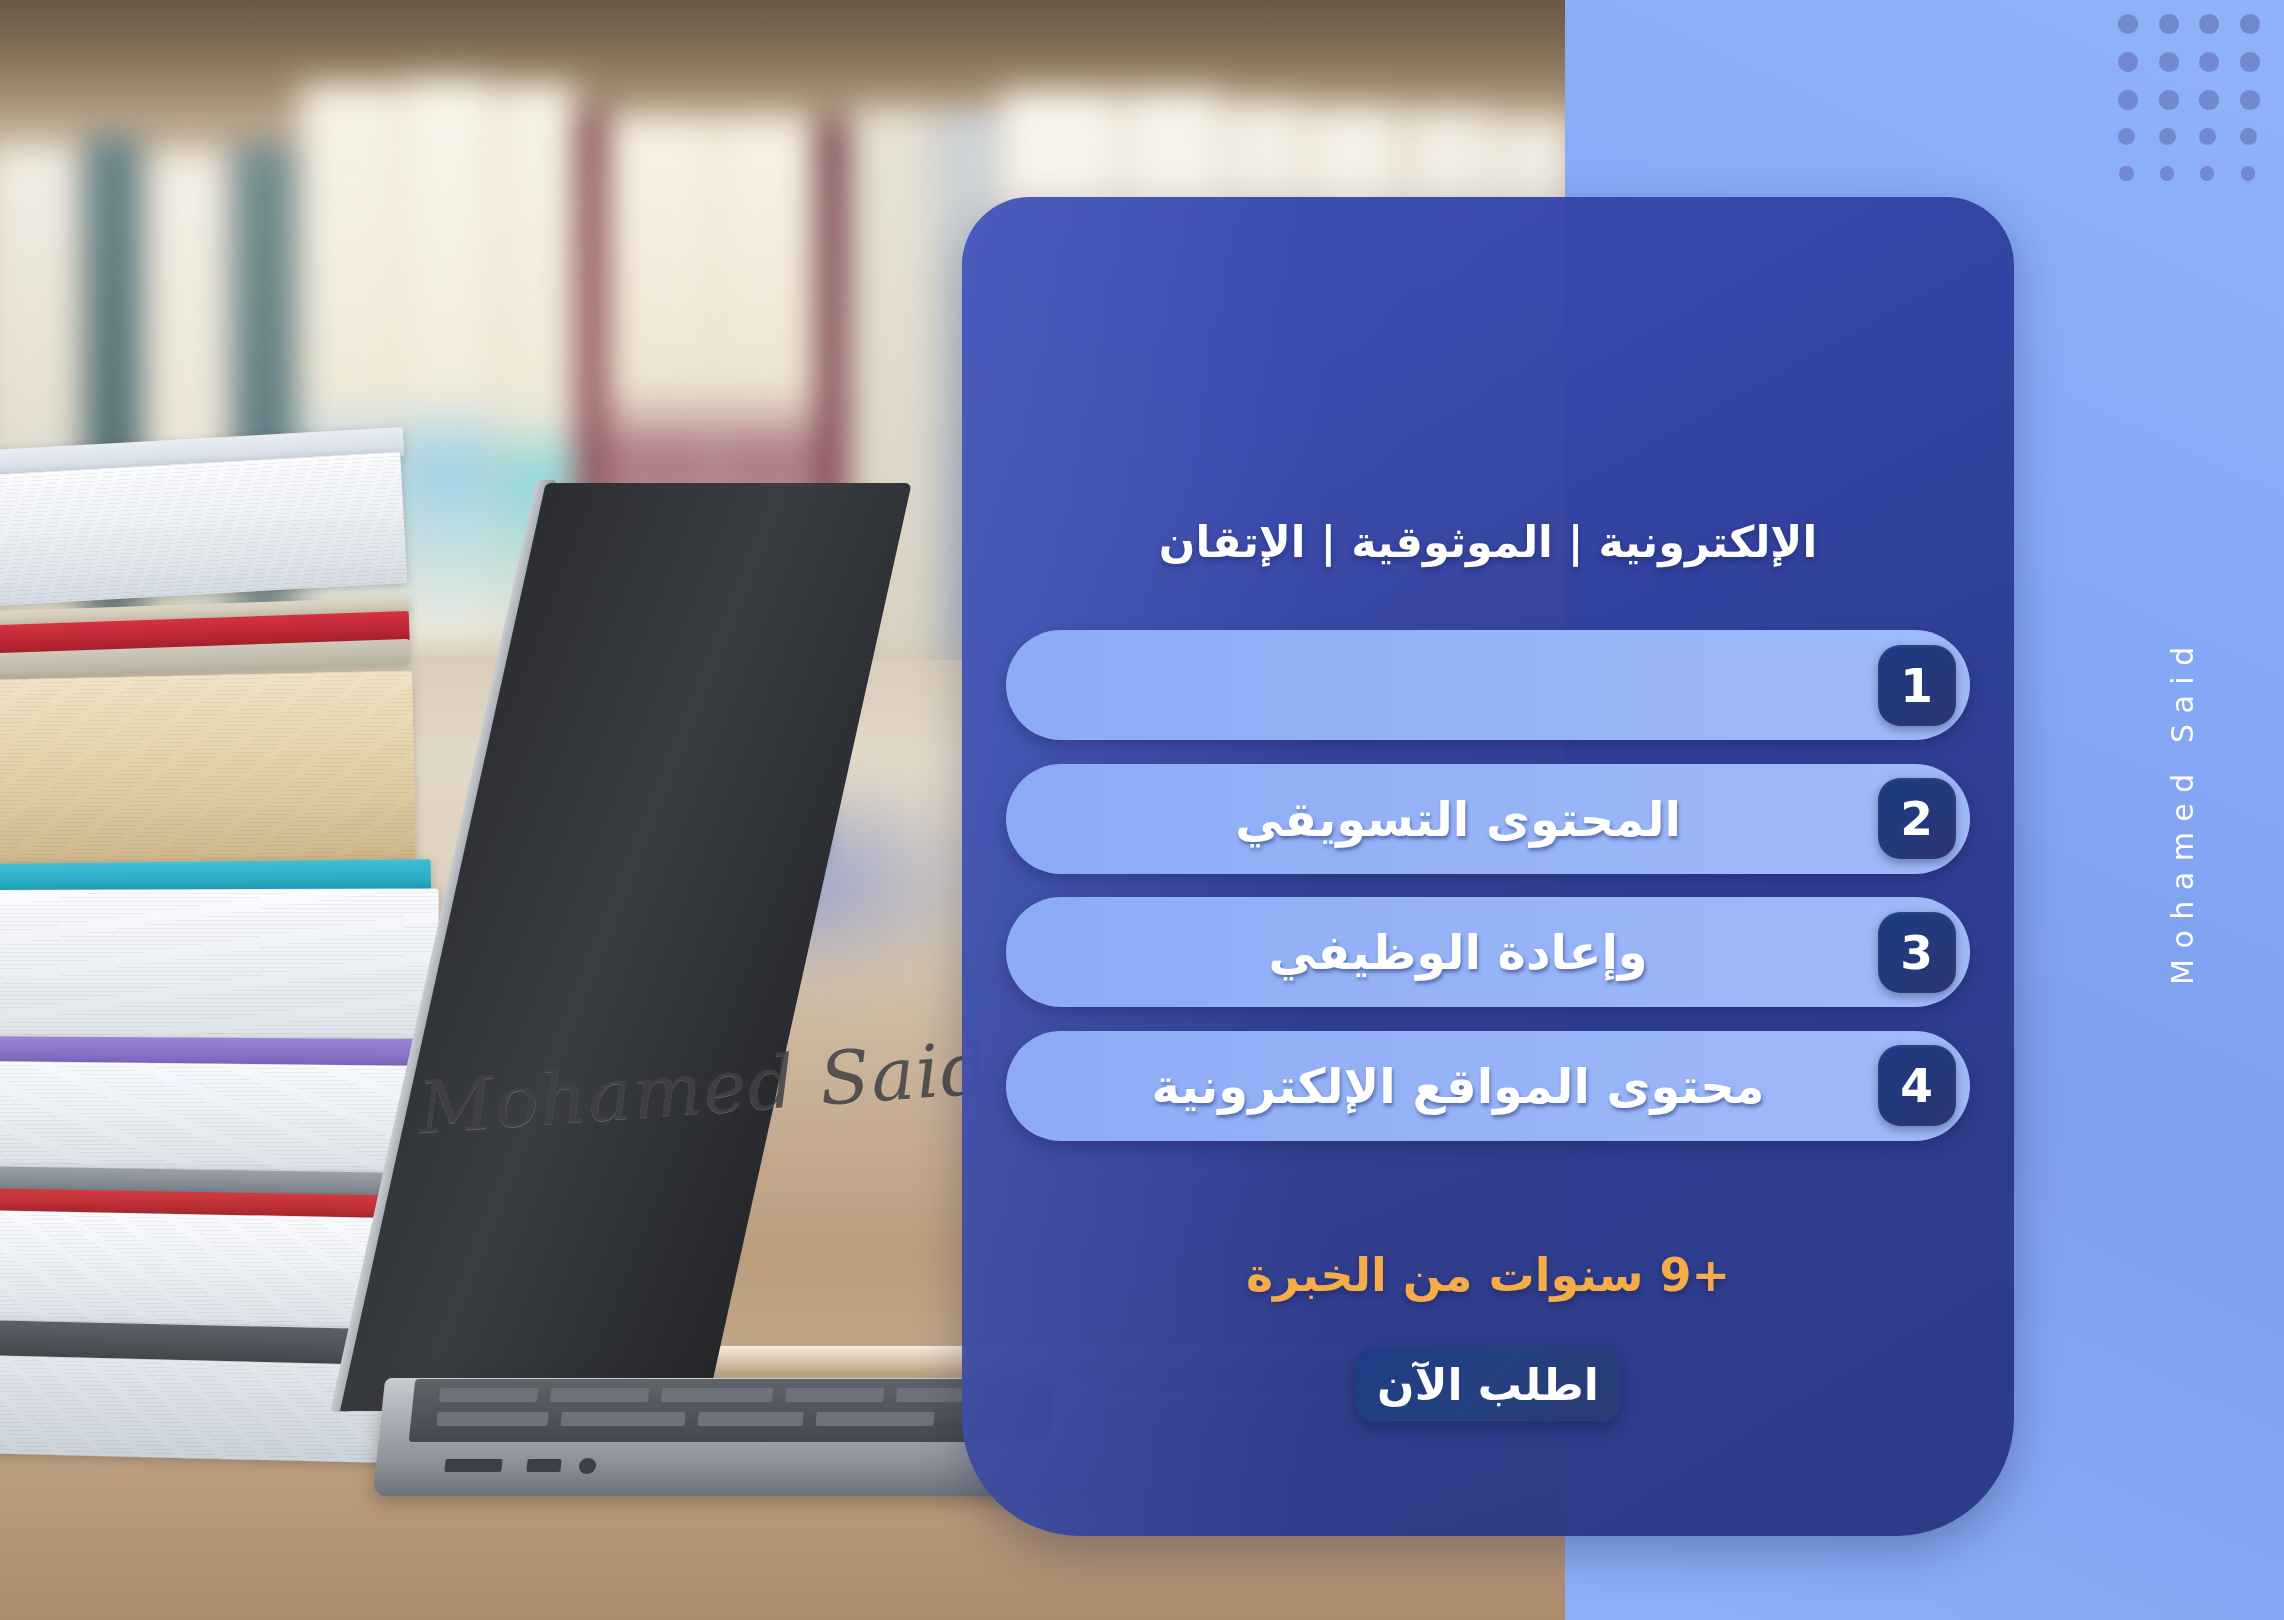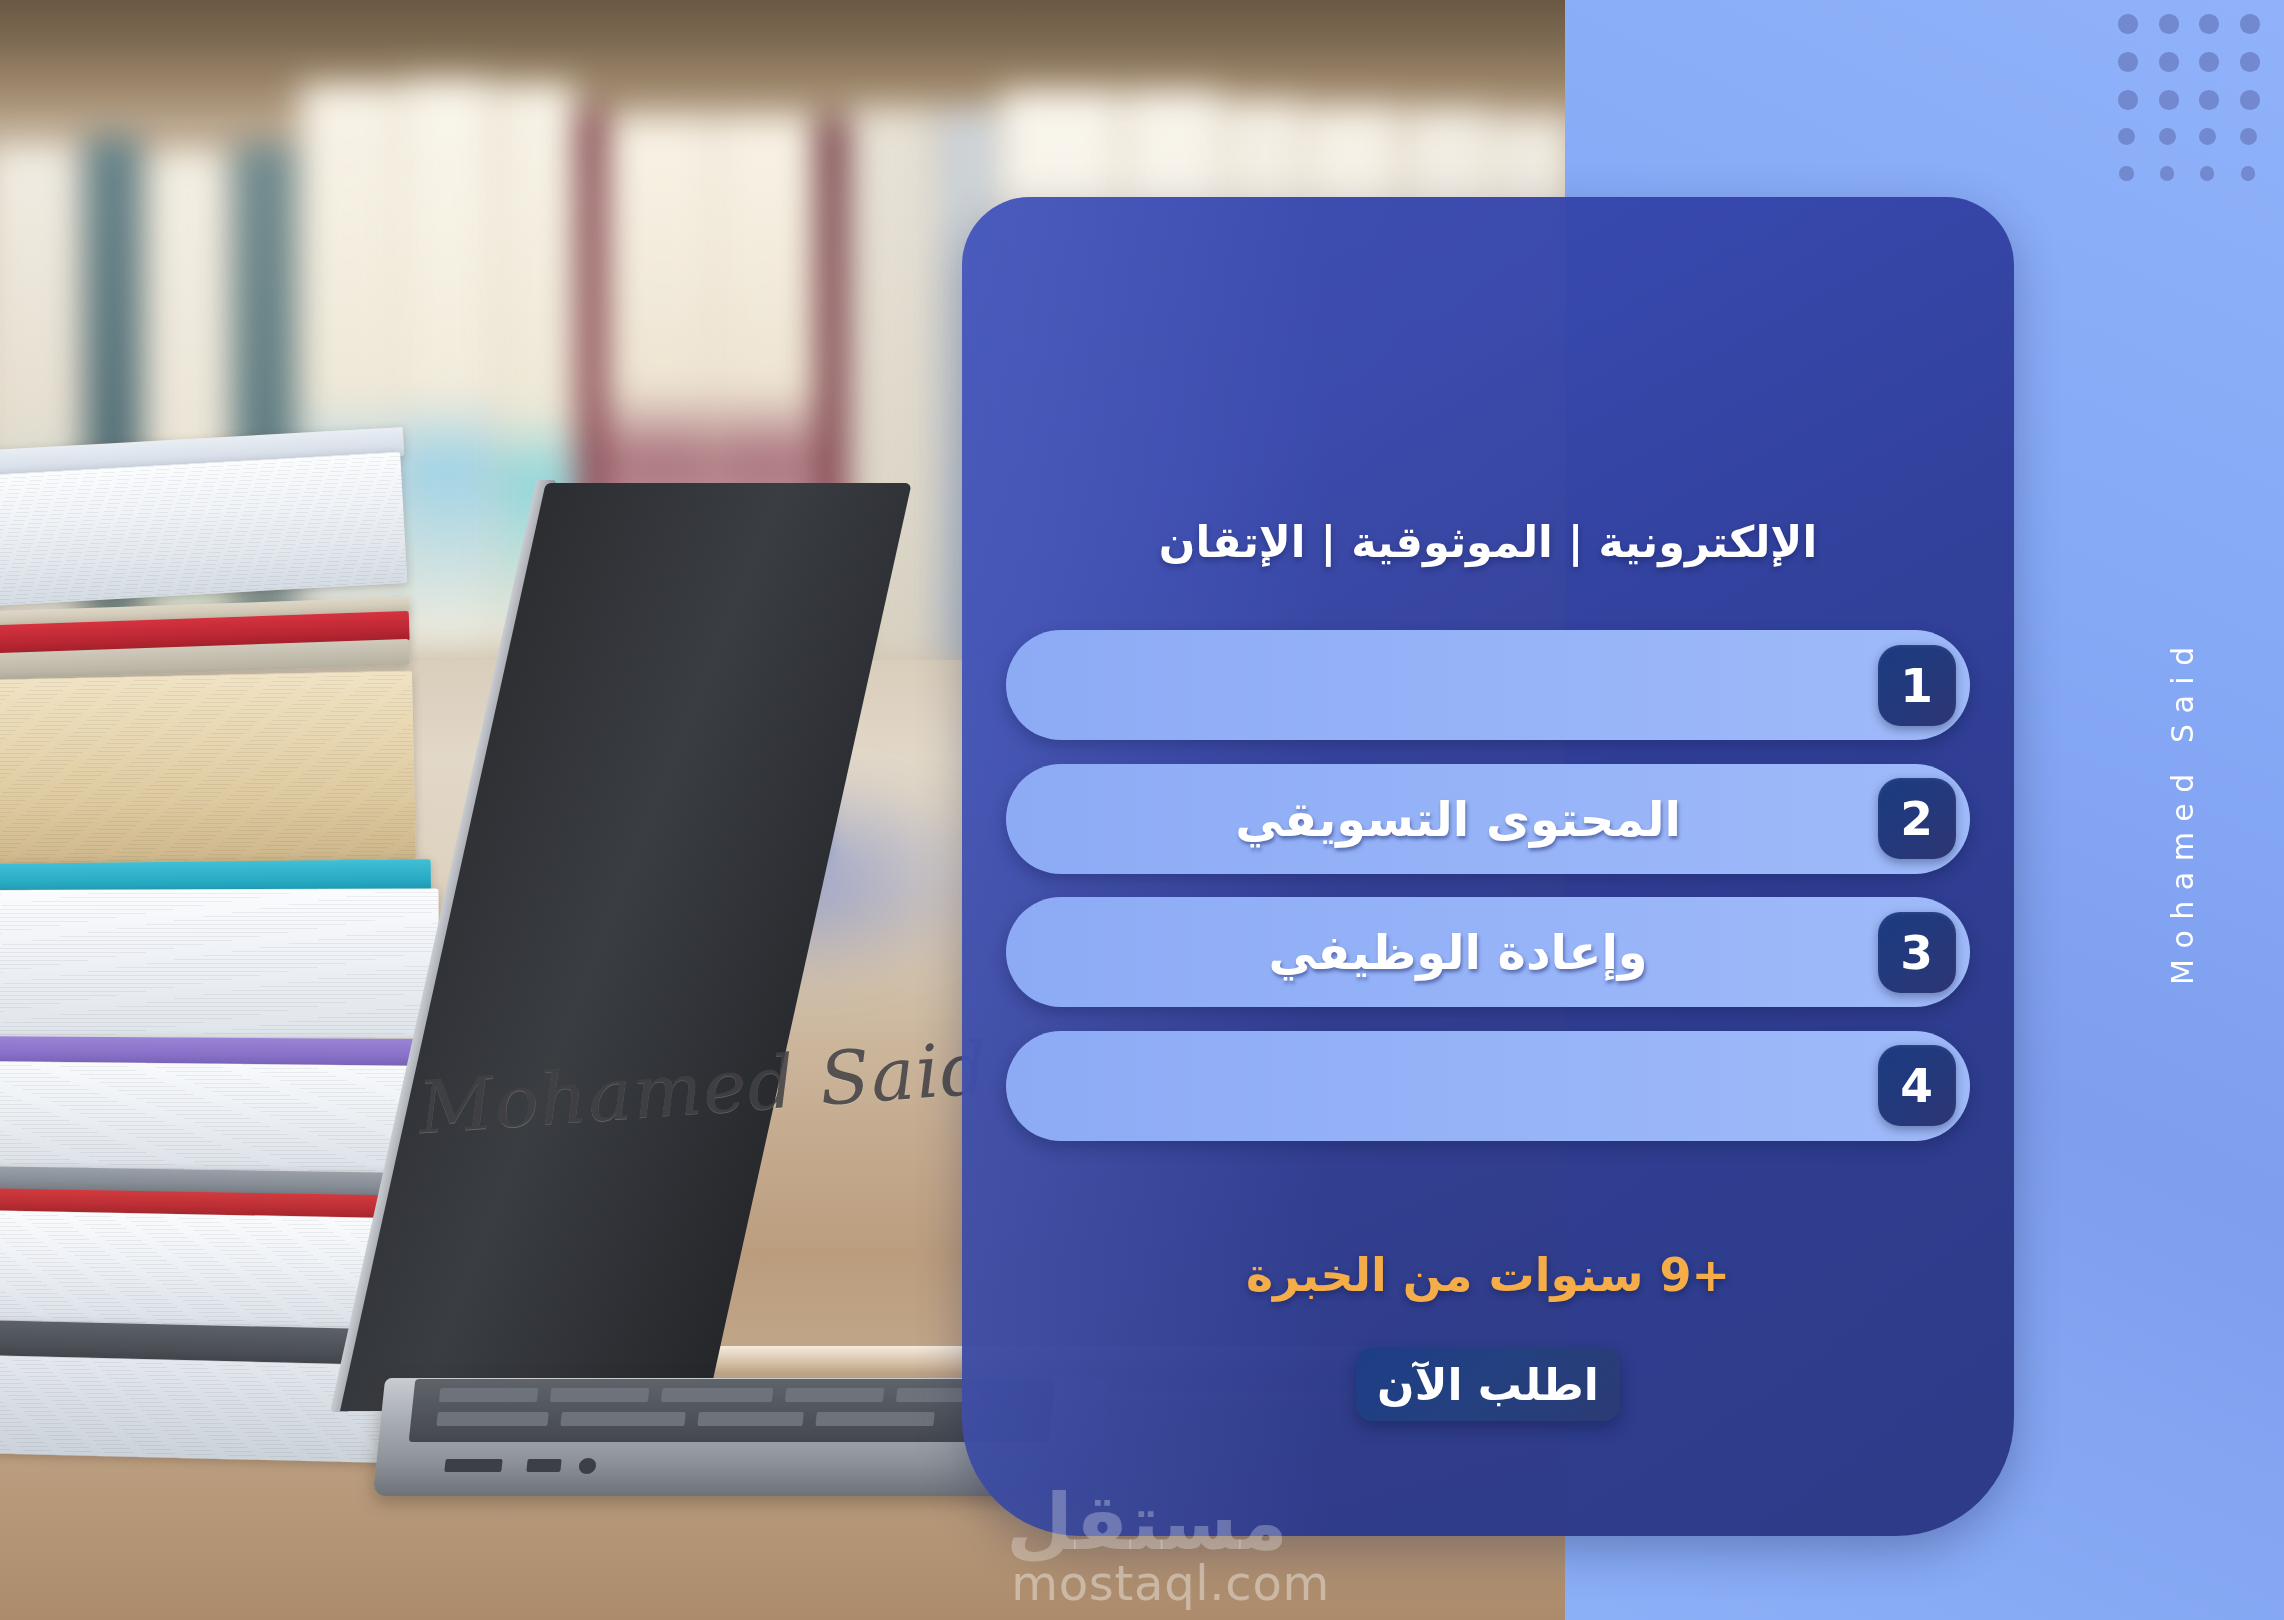--- a/index.html
+++ b/index.html
@@ -467,30 +467,27 @@
         <div class="pill-label">المحتوى التسويقي</div>
       </div>
 
       <div class="pill">
         <div class="pill-number">3</div>
         <div class="pill-label">وإعادة الوظيفي</div>
       </div>
 
       <div class="pill">
         <div class="pill-number">4</div>
+        <div class="pill-label">محتوى المواقع الإلكترونية</div>
       </div>
 
     </div>
 
     <div class="experience">+9 سنوات من الخبرة</div>
 
     <div class="cta-wrap">
       <button class="cta">اطلب الآن</button>
     </div>
   </div>
 
-  <div class="wm">
-    <div class="wm-ar">مستقل</div>
-    <div class="wm-en">mostaql.com</div>
-  </div>
 
 </div>
 
 
 </body></html>

